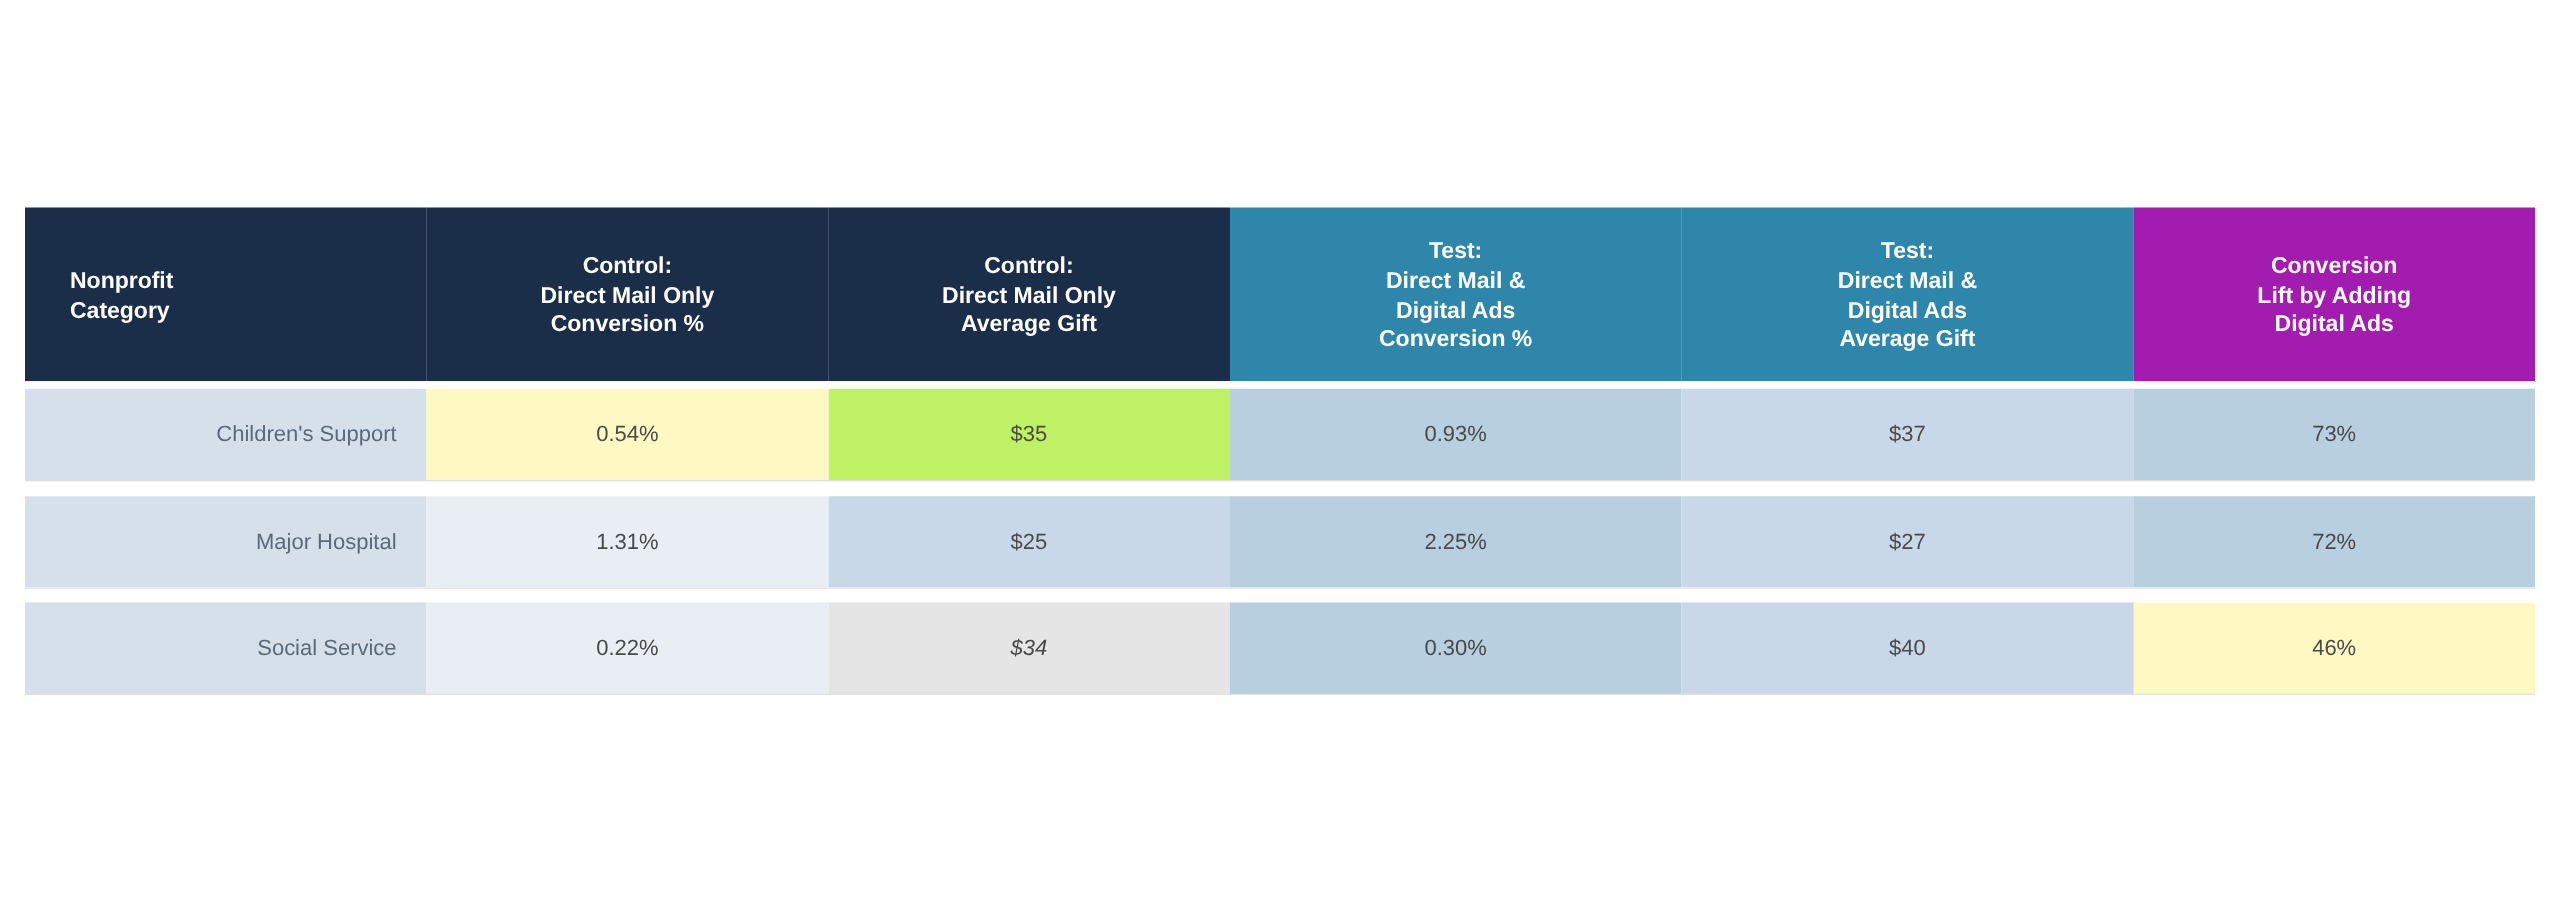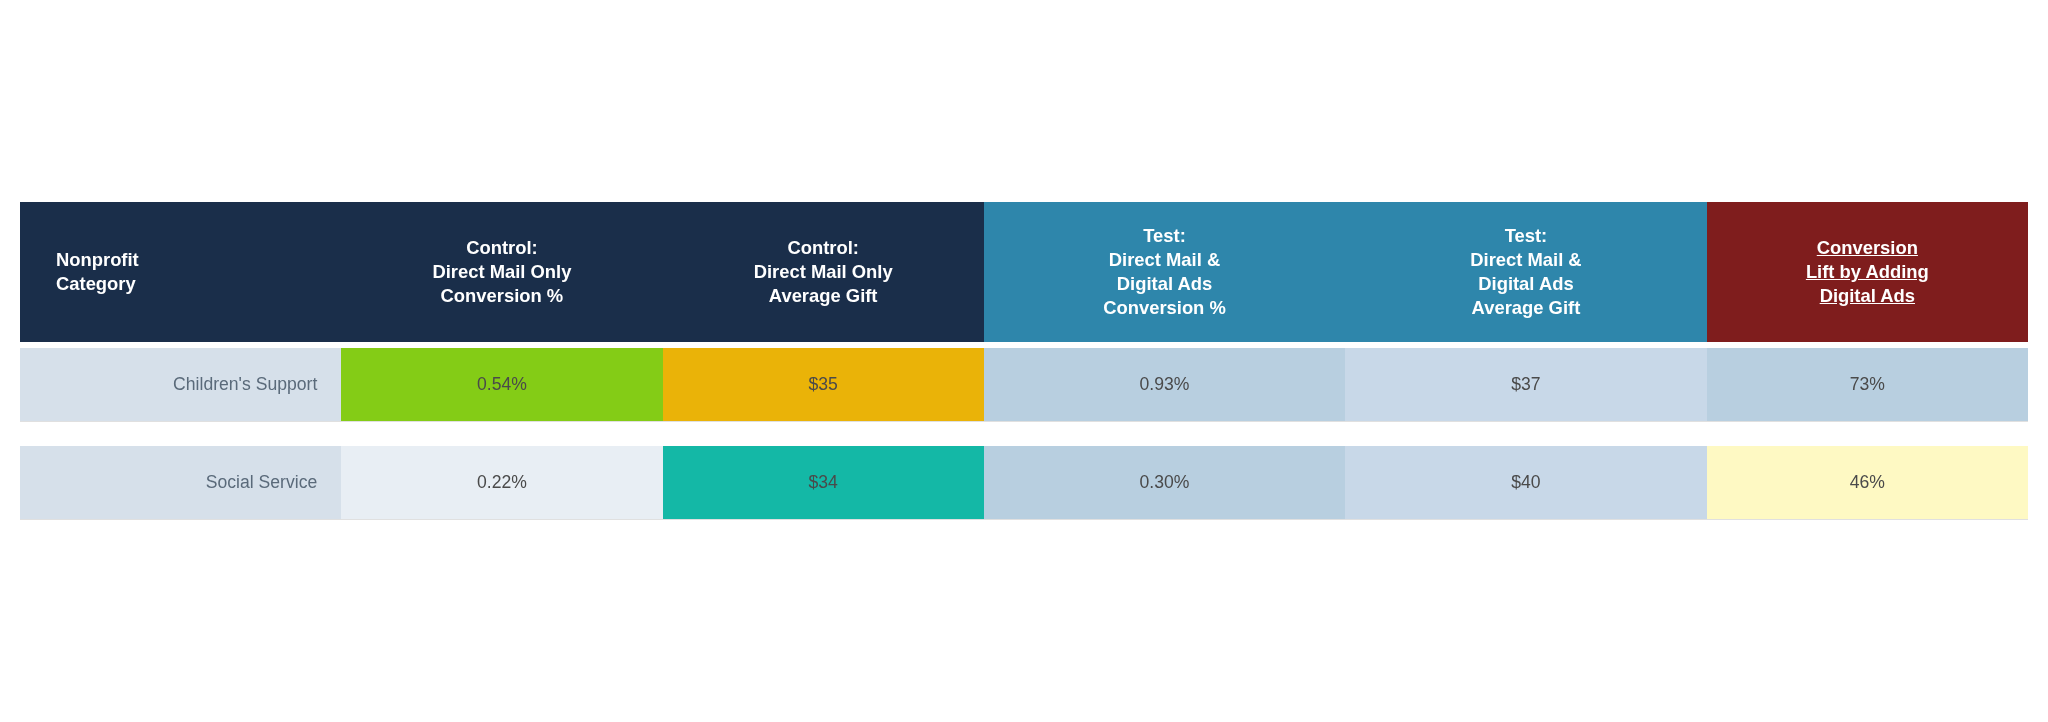--- a/index.html
+++ b/index.html
@@ -60,23 +60,22 @@
       background-color: #2e86ab;
       width: 18%;
     }
 
     thead tr th:nth-child(5) {
       background-color: #2e86ab;
       width: 18%;
     }
 
     thead tr th:nth-child(6) {
-      background-color: #7f1d1d;
-      width: 16%;
-      text-decoration: underline;
+      background-color: #a21caf;
+      width: 16%;
     }
 
     
     .divider-row td {
       background-color: #fff;
       height: 6px;
       border: none;
       padding: 0;
     }
 
@@ -95,22 +94,22 @@
 
     tbody tr.data-row td:first-child {
       text-align: right;
       padding-right: 24px;
       color: #5a6a7a;
       font-size: 1.1rem;
     }
 
     
     .row-1 td:nth-child(1) { background-color: #d6e0ea; }
-    .row-1 td:nth-child(2) { background-color: #84cc16; }
-    .row-1 td:nth-child(3) { background-color: #eab308; }
+    .row-1 td:nth-child(2) { background-color: #fef9c3; }
+    .row-1 td:nth-child(3) { background-color: #bef264; }
     .row-1 td:nth-child(4) { background-color: #b8cfe0; }
     .row-1 td:nth-child(5) { background-color: #c8d8e8; margin-left: 12px; }
     .row-1 td:nth-child(6) { background-color: #b8cfe0; }
 
     .row-2 td:nth-child(1) { background-color: #e8eef4; }
     .row-2 td:nth-child(2) { background-color: #f2f5f8; }
     .row-2 td:nth-child(3) { background-color: #dce8f0; }
     .row-2 td:nth-child(4) { background-color: #ccdce8; }
     .row-2 td:nth-child(5) { background-color: #dce8f0; }
     .row-2 td:nth-child(6) { background-color: #ccdce8; }
@@ -124,21 +123,21 @@
 
     .row-4 td:nth-child(1) { background-color: #e8eef4; }
     .row-4 td:nth-child(2) { background-color: #f2f5f8; }
     .row-4 td:nth-child(3) { background-color: #dce8f0; }
     .row-4 td:nth-child(4) { background-color: #ccdce8; }
     .row-4 td:nth-child(5) { background-color: #dce8f0; }
     .row-4 td:nth-child(6) { background-color: #ccdce8; }
 
     .row-5 td:nth-child(1) { background-color: #d6e0ea; }
     .row-5 td:nth-child(2) { background-color: #e8eef4; }
-    .row-5 td:nth-child(3) { background-color: #14b8a6; }
+    .row-5 td:nth-child(3) { background-color: #e5e5e5; font-style: italic; }
     .row-5 td:nth-child(4) { background-color: #b8cfe0; }
     .row-5 td:nth-child(5) { background-color: #c8d8e8; margin-top: 30px; }
     .row-5 td:nth-child(6) { background-color: #fef9c3; }
   </style>
 </head>
 <body>
 
 <div class="table-container">
   <table>
     <thead>
@@ -175,20 +174,28 @@
         <td>0.93%</td>
         <td>$37</td>
         <td>73%</td>
       </tr>
       <tr class="divider-row">
         <td colspan="6"></td>
       </tr>
       <tr class="divider-row">
         <td colspan="6"></td>
       </tr>
+      <tr class="data-row row-3">
+        <td>Major Hospital</td>
+        <td>1.31%</td>
+        <td>$25</td>
+        <td>2.25%</td>
+        <td>$27</td>
+        <td>72%</td>
+      </tr>
       <tr class="divider-row">
         <td colspan="6"></td>
       </tr>
       <tr class="divider-row">
         <td colspan="6"></td>
       </tr>
       <tr class="data-row row-5">
         <td>Social Service</td>
         <td>0.22%</td>
         <td>$34</td>

